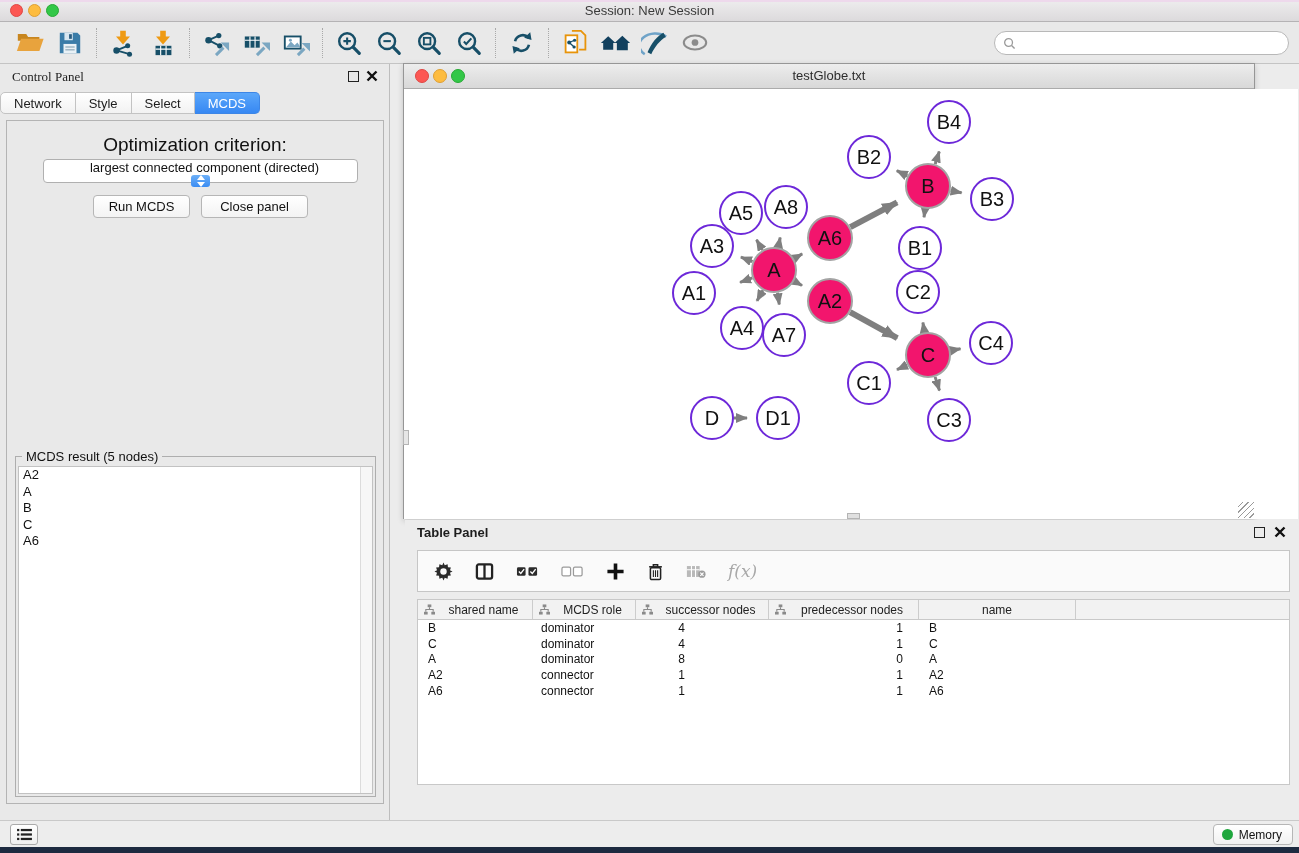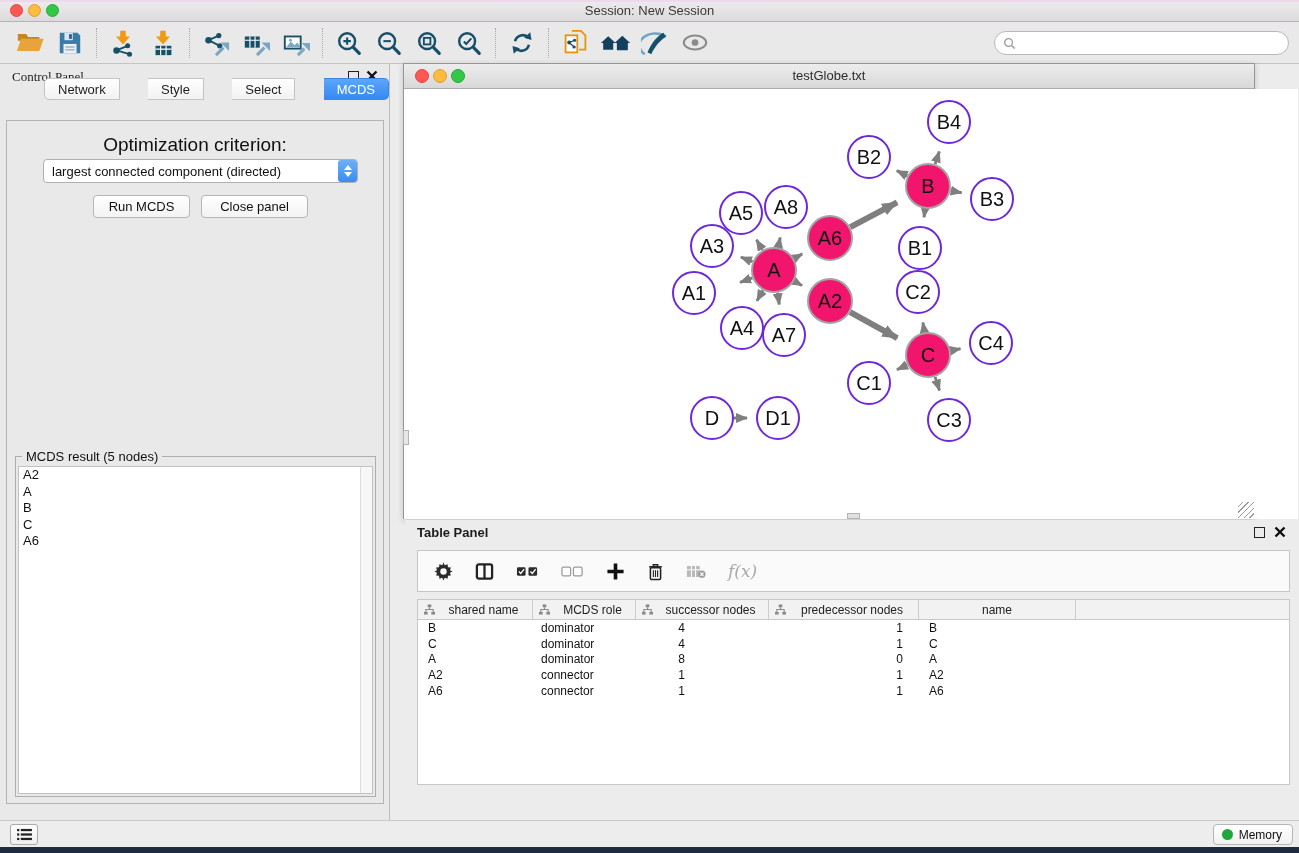--- a/index.html
+++ b/index.html
@@ -38,28 +38,28 @@
   .close-ic { position:absolute; top:6px; width:12px; height:12px; }
   .cp-header .float-ic { right:30px; } .cp-header .close-ic { right:11px; }
 
   .seg { display:flex; }
   .seg .tab { height:22px; padding:0 13px; font-size:13px; color:#1d1d1d;
     background:linear-gradient(#ffffff,#f2f2f2); border:1px solid #c3c3c3; border-left:none;
     display:flex; align-items:center; }
   .seg .tab:first-child { border-left:1px solid #c3c3c3; border-radius:5px 0 0 5px; }
   .seg .tab:last-child { border-radius:0 5px 5px 0; }
   .seg .tab.active { background:linear-gradient(#5ba7fa,#3788f3); color:#fff; border-color:#3d86e6; }
-  .cp-tabs { position:absolute; left:0; right:0; top:14px; display:flex; justify-content:space-between;padding-left:44px; }
+  .cp-tabs { position:absolute; left:0; right:0; top:28px; display:flex; justify-content:flex-start; }
 
   .cp-page { position:absolute; left:6px; top:56px; width:378px; height:684px;
     background:#e9e9e9; border:1px solid #b4b4b4; }
   .opt-label { position:absolute; left:0; right:0; top:13px; text-align:center; font-size:19px; color:#111; }
   .cp-select { position:absolute; left:36px; top:38px; width:315px; height:24px;
     background:#fff; border:1px solid #b0b0b0; border-radius:4px;
-    display:flex; align-items:center; }
+    display:flex; align-items:center;flex-direction:column; }
   .cp-select .value { flex:1; font-size:13px; color:#111; padding-left:8px; white-space:nowrap; }
   .stepper { width:19px; height:22px; margin-right:0px; border-radius:3px;
     background:linear-gradient(#6db0f8,#3a8cf2);
     display:flex; flex-direction:column; align-items:center; justify-content:center; gap:2px; }
   .tri-up    { width:0; height:0; border-left:4px solid transparent; border-right:4px solid transparent; border-bottom:5px solid #fff; }
   .tri-down  { width:0; height:0; border-left:4px solid transparent; border-right:4px solid transparent; border-top:5px solid #fff; }
   .btn { position:absolute; height:23px; background:linear-gradient(#ffffff,#f3f3f3);
     border:1px solid #b6b6b6; border-radius:4px; font-size:13px; color:#111;
     display:flex; align-items:center; justify-content:center; font-family:"Liberation Sans",sans-serif; }
   .btn-run   { left:86px;  top:74px; width:97px; }

